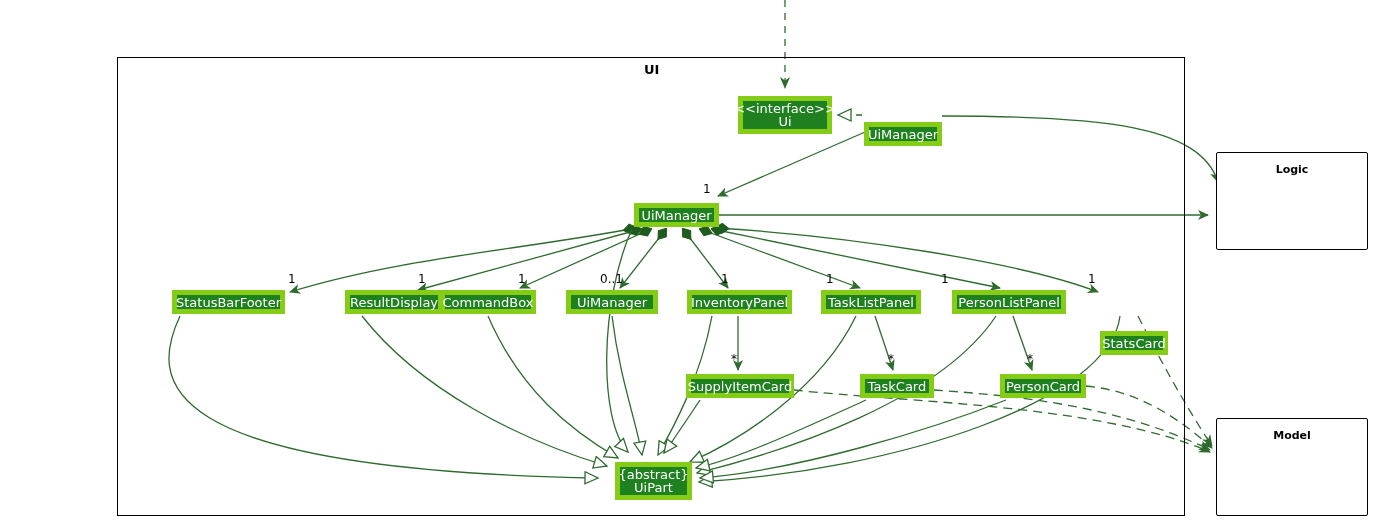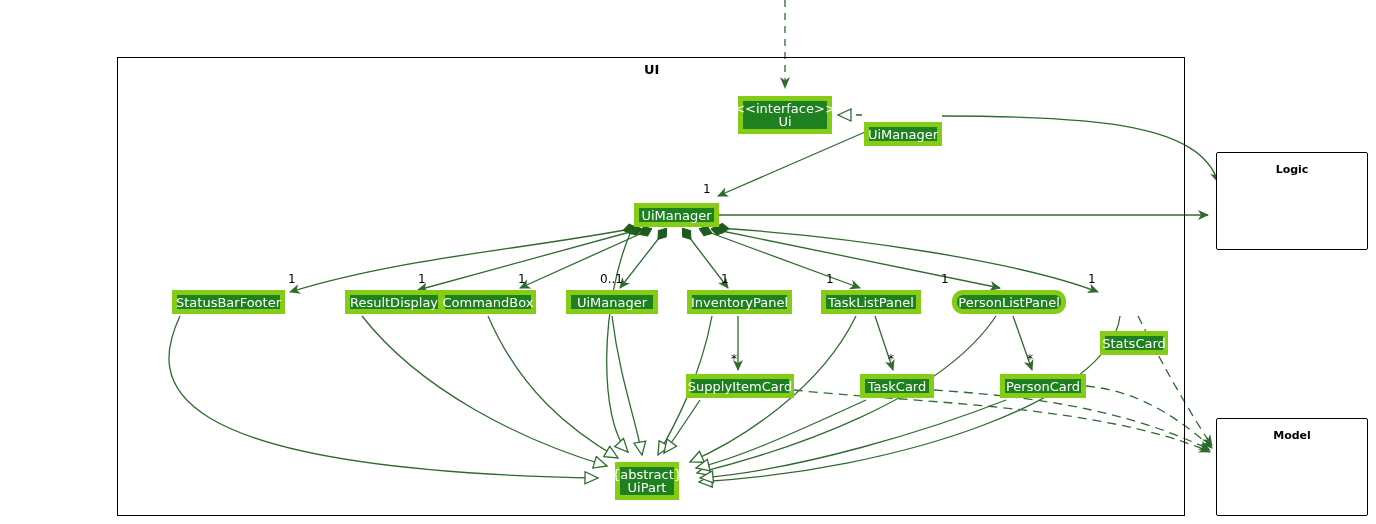--- a/index.html
+++ b/index.html
@@ -191,41 +191,41 @@
   </div>
 
   <div class="cls-box" style="left:687px; top:290px; width:105px; height:24px;text-align:center;">
     <span>InventoryPanel</span>
   </div>
 
   <div class="cls-box" style="left:821px; top:290px; width:100px; height:24px;">
     <span>TaskListPanel</span>
   </div>
 
-  <div class="cls-box" style="left:952px; top:290px; width:114px; height:24px;border-radius:11px;">
+  <div class="cls-box" style="left:952px; top:290px; width:114px; height:24px;">
     <span>PersonListPanel</span>
   </div>
 
   <div class="cls-box" style="left:1100px; top:290px; width:68px; height:24px;margin-top:41px;">
     <span>StatsCard</span>
   </div>
 
   <div class="cls-box" style="left:686px; top:374px; width:108px; height:24px;">
     <span>SupplyItemCard</span>
   </div>
 
   <div class="cls-box" style="left:860px; top:374px; width:74px; height:24px;">
     <span>TaskCard</span>
   </div>
 
   <div class="cls-box" style="left:1000px; top:374px; width:86px; height:24px;">
     <span>PersonCard</span>
   </div>
 
-  <div class="cls-box" style="left:615px; top:462px; width:64px; height:38px;">
+  <div class="cls-box" style="left:615px; top:462px; width:77px; height:38px;">
     <span class="line1">{abstract}</span>
     <span class="line2">UiPart</span>
   </div>
 
   <div class="mult" style="left:703px; top:182px;">1</div>
   <div class="mult" style="left:288px; top:272px;">1</div>
   <div class="mult" style="left:418px; top:272px;">1</div>
   <div class="mult" style="left:518px; top:272px;">1</div>
   <div class="mult" style="left:600px; top:272px;">0..1</div>
   <div class="mult" style="left:721px; top:272px;">1</div>

